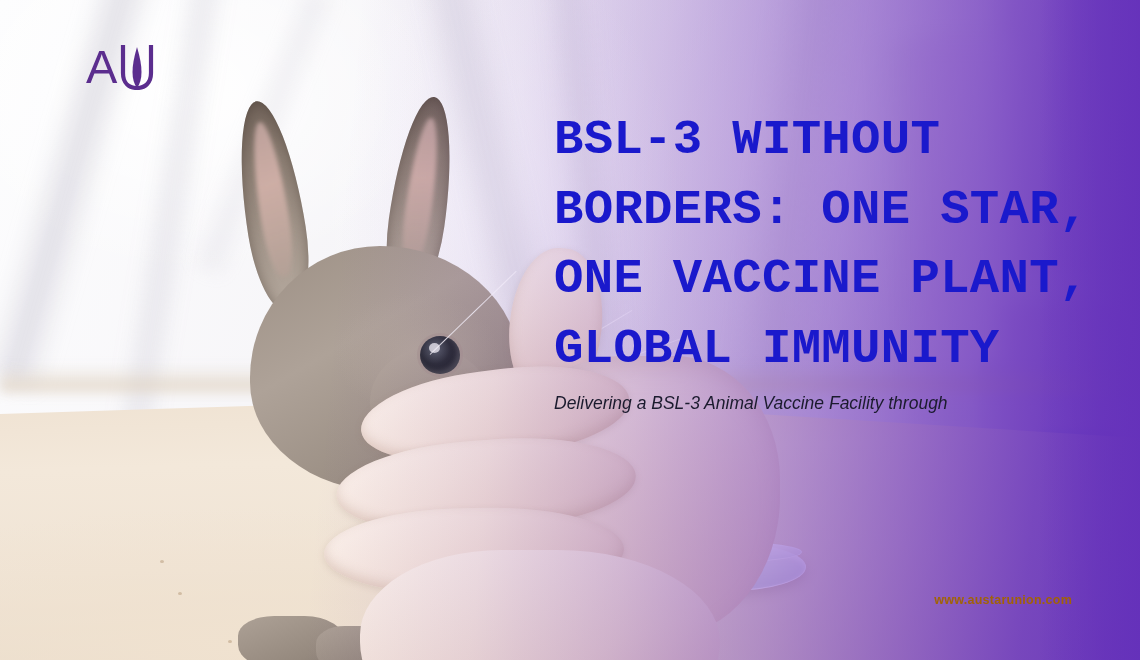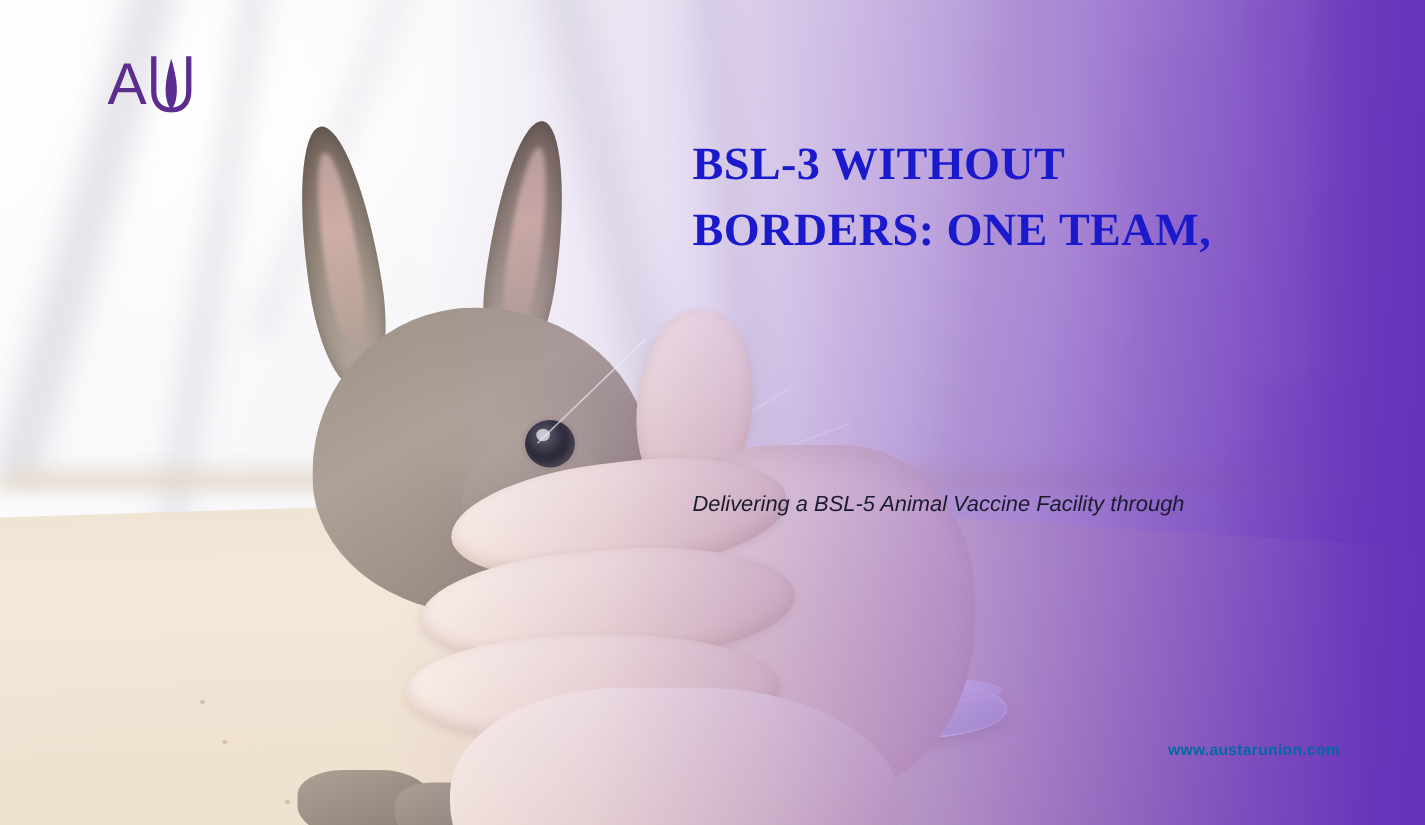--- a/index.html
+++ b/index.html
@@ -191,38 +191,38 @@
   }
   .logo-txt{
     font-size:47px; font-weight:400; letter-spacing:1.5px;
     color:#5B2D8E; font-family:"Liberation Sans", sans-serif;
   }
   .logo-u{ display:inline-block; width:34px; height:47px; position:relative; margin:0 1px; }
   .logo-u svg{ position:absolute; left:0; top:0; }
 
   .headline{
     position:absolute; left:554px; top:106px; width:520px;
-    font-size:37px; font-weight:700; line-height:1.42;
+    font-size:49px; font-weight:700; line-height:1.42;
     letter-spacing:.3px; color:#1A19CC;
-    font-family:Liberation Serif, serif;
+    font-family:Liberation Mono, monospace;
   }
   .headline .ln{ display:block; white-space:nowrap; }
 
   .subtitle{
     position:absolute; left:554px; top:383px; width:510px;
     font-size:17.5px; font-style:italic; font-weight:400;
     line-height:2.35; color:#1b1b2e;
     font-family:"Liberation Sans", sans-serif;
   }
   .subtitle .sl{ display:block; }
 
   .site{
     position:absolute; right:68px; top:593px;
     font-size:12.5px; font-weight:700; letter-spacing:.25px;
-    color:#0369a1;
+    color:#a16207;
     font-family:"Liberation Sans", sans-serif;
   }
 </style>
 </head>
 <body>
 
 <div id="poster">
 
   <div class="photo">
     <div class="bg-sheet"></div>
@@ -301,22 +301,24 @@
     <span class="logo-u">
       <svg width="34" height="47" viewBox="0 0 34 47" aria-hidden="true">
         <path d="M3 4 L3 30 C3 40 9 45 17 45 C25 45 31 40 31 30 L31 4" fill="none" stroke="#5B2D8E" stroke-width="4.2" stroke-linecap="square"></path>
         <path d="M17 45 C11 37 11 24 17 4 C23 24 23 37 17 45 Z" fill="#5B2D8E"></path>
       </svg>
     </span>
   </div>
 
   <h1 class="headline">
     <span class="ln">BSL-3 WITHOUT</span>
-    <span class="ln">BORDERS: ONE TEAM,</span>
+    <span class="ln">BORDERS: ONE STAR,</span>
+    <span class="ln">ONE VACCINE PLANT,</span>
+    <span class="ln">GLOBAL IMMUNITY</span>
   </h1>
 
   <p class="subtitle">
-    <span class="sl">Delivering a BSL-5 Animal Vaccine Facility through</span>
+    <span class="sl">Delivering a BSL-3 Animal Vaccine Facility through</span>
   </p>
 
   <div class="site">www.austarunion.com</div>
 
 </div>
 
 </body></html>

